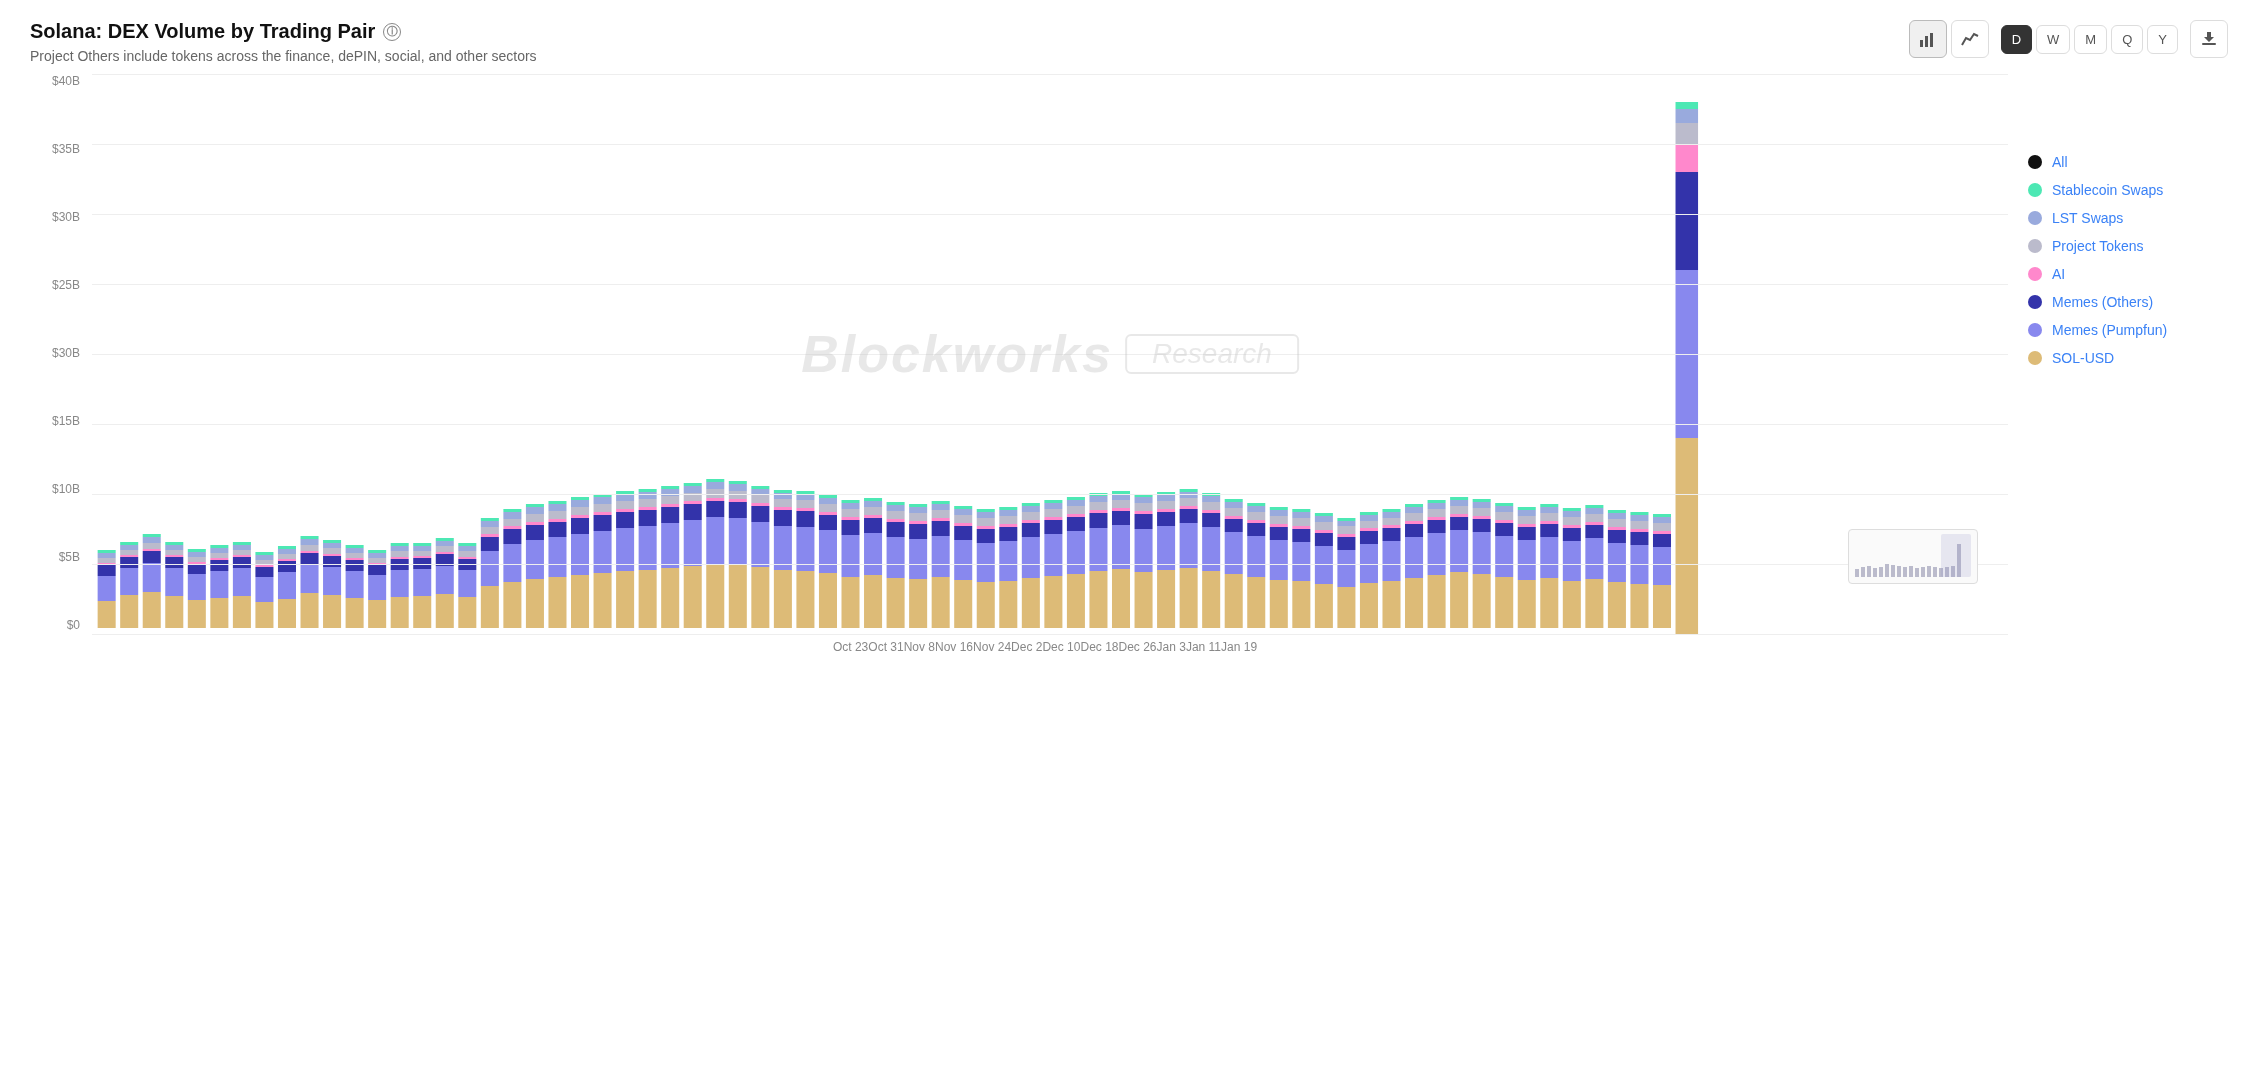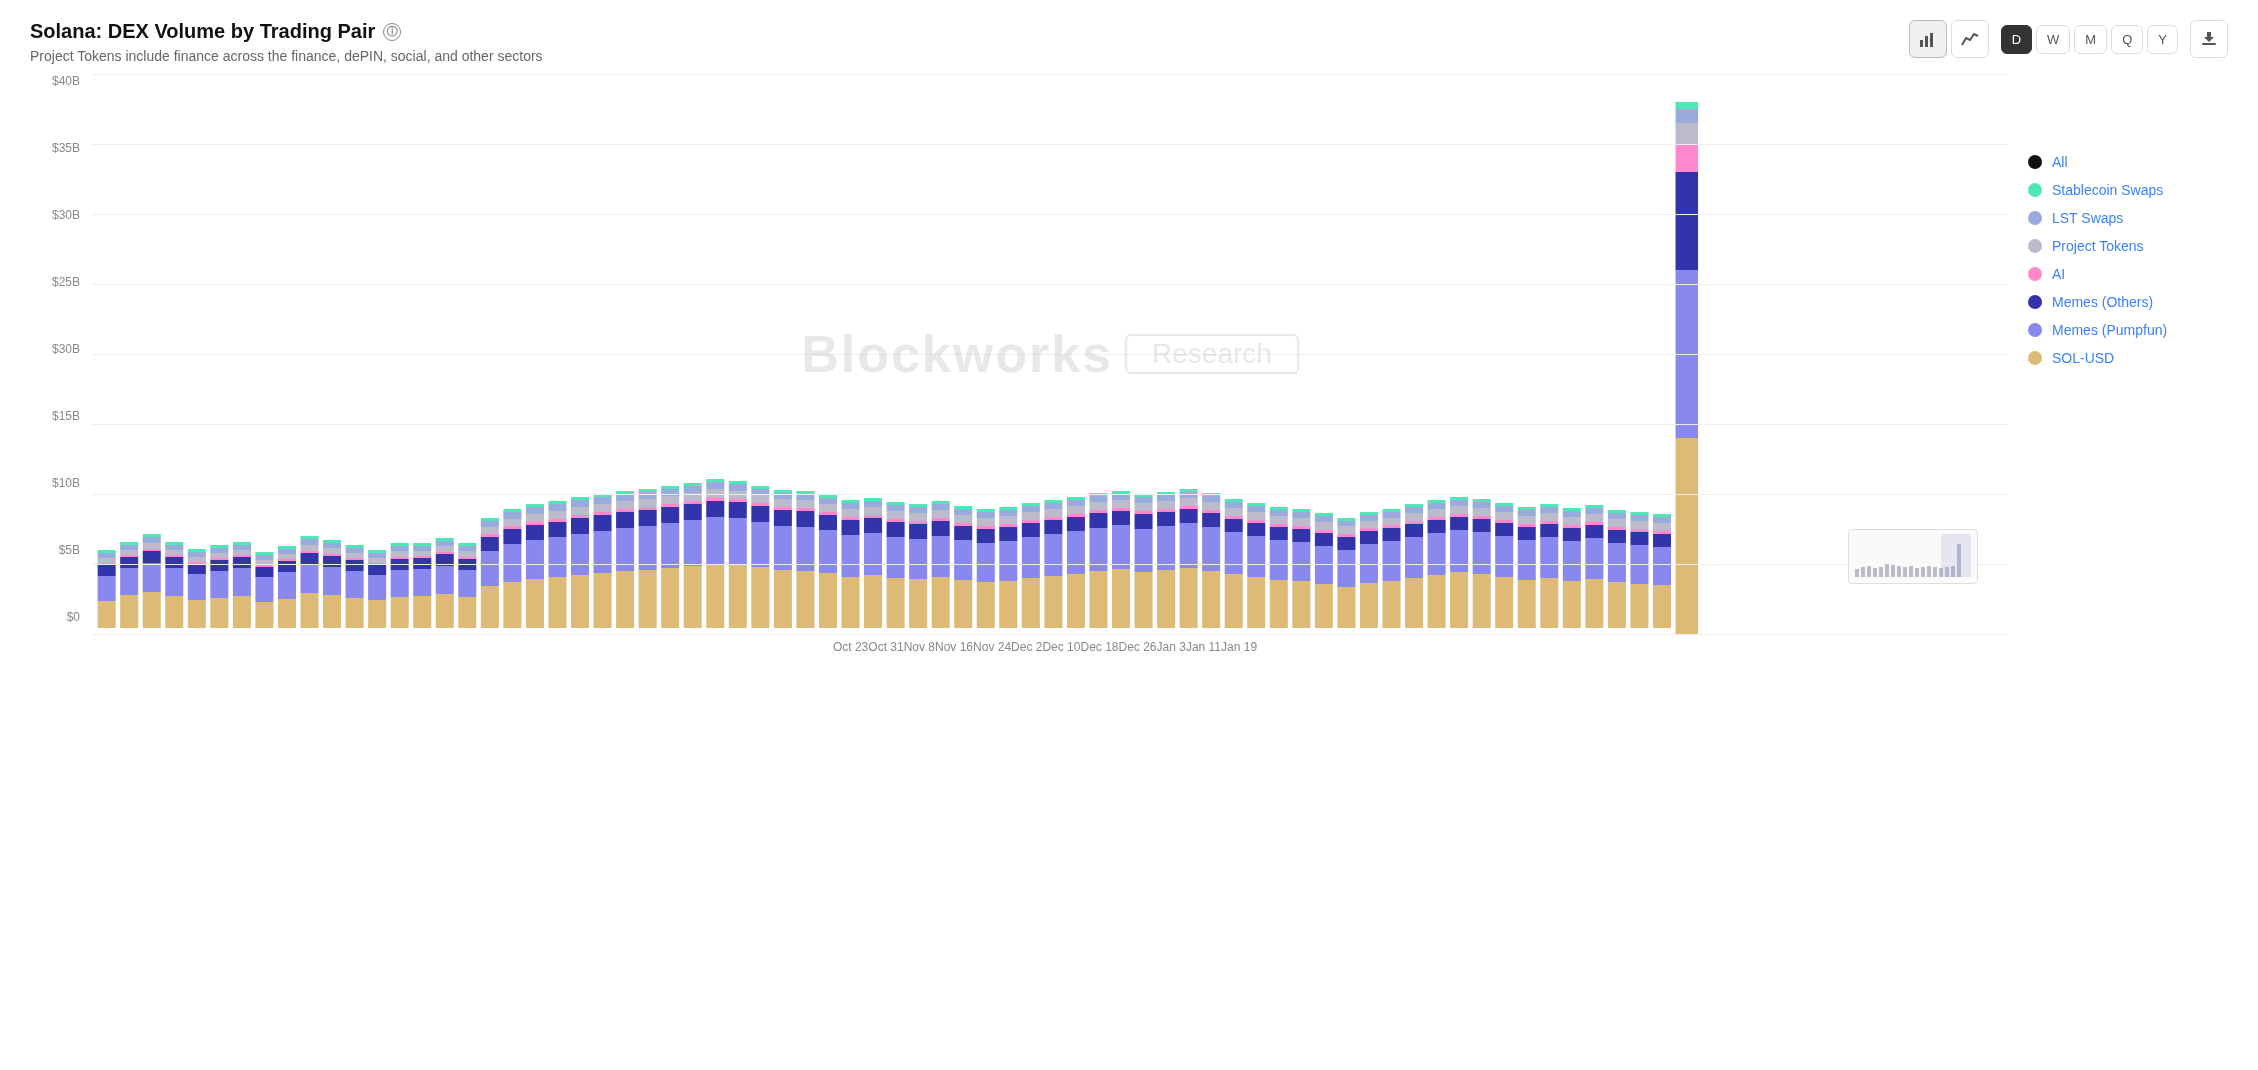--- a/index.html
+++ b/index.html
@@ -165,21 +165,21 @@
 </head>
 <body>
 
 <div class="main-container">
   <div class="header-row">
     <div class="title-section">
       <div class="title-line">
         <span>Solana: DEX Volume by Trading Pair</span>
         <span class="info-icon">ⓘ</span>
       </div>
-      <div class="subtitle">Project Tokens include finance across the finance, dePIN, social, and other sectors</div>
+      <div class="subtitle">Project Others include tokens across the finance, dePIN, social, and other sectors</div>
     </div>
 
     <div class="controls-row">
       <div class="chart-type-btns">
         <button class="chart-type-btn active">
           <svg width="18" height="18" viewBox="0 0 18 18">
             <rect x="1" y="10" width="3" height="7" fill="#555"></rect>
             <rect x="6" y="6" width="3" height="11" fill="#555"></rect>
             <rect x="11" y="3" width="3" height="14" fill="#555"></rect>
           </svg>
@@ -204,21 +204,21 @@
           <rect x="2" y="13" width="14" height="2" fill="#555" rx="1"></rect>
           <polygon points="9,12 4,7 7,7 7,2 11,2 11,7 14,7" fill="#555"></polygon>
         </svg>
       </button>
     </div>
   </div>
 
   <div class="chart-wrapper">
     <div class="chart-area">
 
-      <div style="position:absolute;left:0;top:0;bottom:30px;width:58px;display:flex;flex-direction:column;justify-content:space-between;align-items:flex-end;padding-right:8px;font-size:12px;color:#888;">
+      <div style="position:absolute;left:0;top:0;bottom:22px;width:58px;display:flex;flex-direction:column;justify-content:space-between;align-items:flex-end;padding-right:8px;font-size:12px;color:#888;">
         <span>$40B</span>
         <span>$35B</span>
         <span>$30B</span>
         <span>$25B</span>
         <span>$30B</span>
         <span>$15B</span>
         <span>$10B</span>
         <span>$5B</span>
         <span>$0</span>
       </div>
@@ -232,21 +232,21 @@
           <div class="grid-line" style="top:12.5%;"></div>
           <div class="grid-line" style="top:25%;"></div>
           <div class="grid-line" style="top:37.5%;"></div>
           <div class="grid-line" style="top:50%;"></div>
           <div class="grid-line" style="top:62.5%;"></div>
           <div class="grid-line" style="top:75%;"></div>
           <div class="grid-line" style="top:87.5%;"></div>
           <div class="grid-line" style="top:100%;"></div>
 
           
-          <div style="position:absolute;top:50%;left:50%;transform:translate(-50%,-50%);pointer-events:none;display:flex;align-items:center;gap:12px;">
+          <div style="position:absolute;top:50%;left:50%;transform:translate(-50%,-50%);pointer-events:none;display:flex;align-items:center;gap:12px;font-style:italic;">
             <span style="font-size:52px;font-weight:700;color:rgba(190,190,190,0.35);letter-spacing:2px;">Blockworks</span>
             <span style="font-size:28px;font-weight:400;color:rgba(190,190,190,0.35);border:2px solid rgba(190,190,190,0.35);border-radius:6px;padding:2px 25px;">Research</span>
           </div>
 
           
           <svg width="100%" height="560" viewBox="0 0 1700 560" preserveAspectRatio="none">
 
             <g>
 
               <rect x="5" y="527" width="16" height="27" fill="#ddbb77"></rect>

